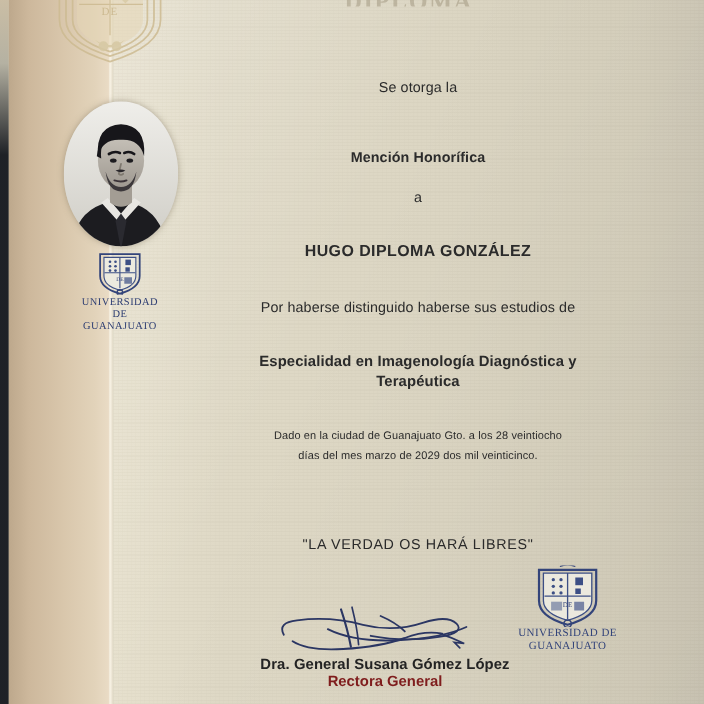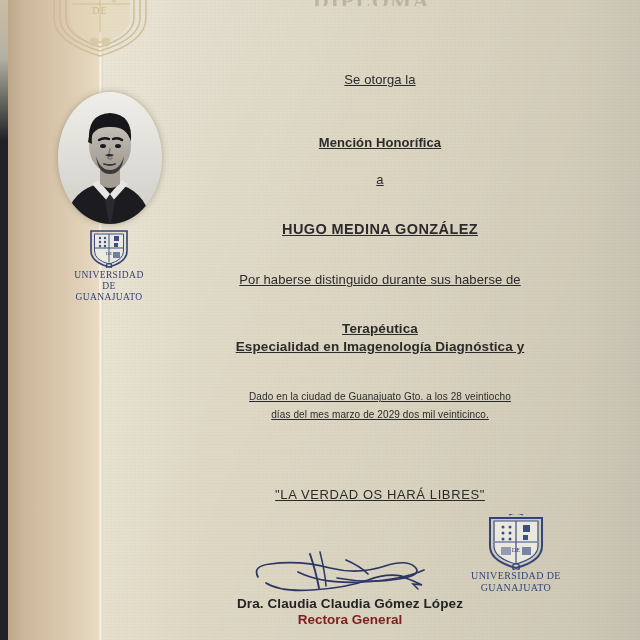--- a/index.html
+++ b/index.html
@@ -90,21 +90,21 @@
     font-family:"Liberation Serif", serif;
     font-size:10px; line-height:11.5px; letter-spacing:.4px;
     color:#33447a;
   }
   
   .body-col {
     position:absolute; left:160px; top:0; width:440px;
     text-align:center;
     color:#2b2b2b;
   }
-  .ln { font-size:13px; letter-spacing:.1px;text-decoration:underline; }
+  .ln { font-size:13px; letter-spacing:.1px; }
   .ln.b { font-weight:700; }
   .ln.name { font-weight:700; font-size:14.5px; letter-spacing:.4px; }
   .ln.prog { font-weight:700; font-size:13.5px; line-height:18px; }
   .ln.date { font-size:10px; line-height:18px; }
   .ln.motto { font-size:13px; letter-spacing:.6px; }
 
   .r-otorga   { position:absolute; top:72px;  left:0; width:440px; }
   .r-mencion  { position:absolute; top:122px; left:0; width:440px;margin-top:13px; }
   .r-a        { position:absolute; top:172px; left:0; width:440px; }
   .r-name     { position:absolute; top:221px; left:0; width:440px; }
@@ -253,28 +253,28 @@
     <div class="r-otorga">
       <div class="ln">Se otorga la</div>
     </div>
     <div class="r-mencion">
       <div class="ln b">Mención Honorífica</div>
     </div>
     <div class="r-a">
       <div class="ln">a</div>
     </div>
     <div class="r-name">
-      <div class="ln name">HUGO MEDINA GONZÁLEZ</div>
+      <div class="ln name">HUGO DIPLOMA GONZÁLEZ</div>
     </div>
     <div class="r-por">
-      <div class="ln">Por haberse distinguido durante sus haberse de</div>
+      <div class="ln">Por haberse distinguido haberse sus estudios de</div>
     </div>
     <div class="r-prog">
+      <div class="ln prog">Especialidad en Imagenología Diagnóstica y</div>
       <div class="ln prog">Terapéutica</div>
-      <div class="ln prog">Especialidad en Imagenología Diagnóstica y</div>
     </div>
     <div class="r-date">
       <div class="ln date">Dado en la ciudad de Guanajuato Gto. a los 28 veintiocho</div>
       <div class="ln date">días del mes marzo de 2029 dos mil veinticinco.</div>
     </div>
     <div class="r-motto">
       <div class="ln motto">"LA VERDAD OS HARÁ LIBRES"</div>
     </div>
   </div>
 
@@ -311,17 +311,17 @@
       <g fill="none" stroke="#2b3663" stroke-width="1.7" stroke-linecap="round">
         <path d="M8 27 q-6 -11 12 -13 q30 -4 60 4 q28 7 55 -2 q22 -7 30 1 q8 8 -16 12 q-30 5 -62 -1"></path>
         <path d="M16 33 q14 9 46 7 q34 -2 56 -10 q18 -7 34 -4"></path>
         <path d="M60 4 q6 18 9 34" stroke-width="1.9"></path>
         <path d="M70 2 q5 20 6 34" stroke-width="1.5"></path>
         <path d="M48 22 q24 12 64 10 q40 -2 62 -12"></path>
         <path d="M150 26 q12 4 22 9 l-9 -1 l5 5" stroke-width="1.5"></path>
         <path d="M96 10 q14 6 22 14"></path>
       </g>
     </svg>
-    <div class="sig-name">Dra. Claudia Claudia Gómez López</div>
+    <div class="sig-name">Dra. General Susana Gómez López</div>
     <div class="sig-role">Rectora General</div>
   </div>
 
 </div>
 
 </body></html>

